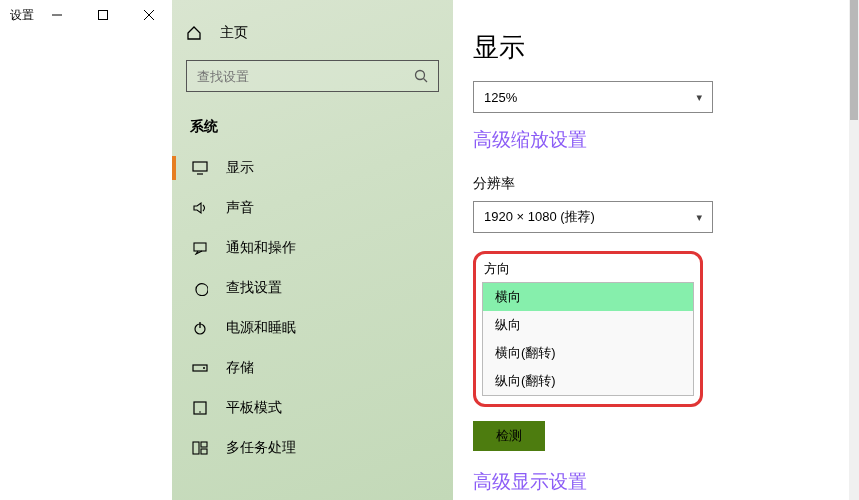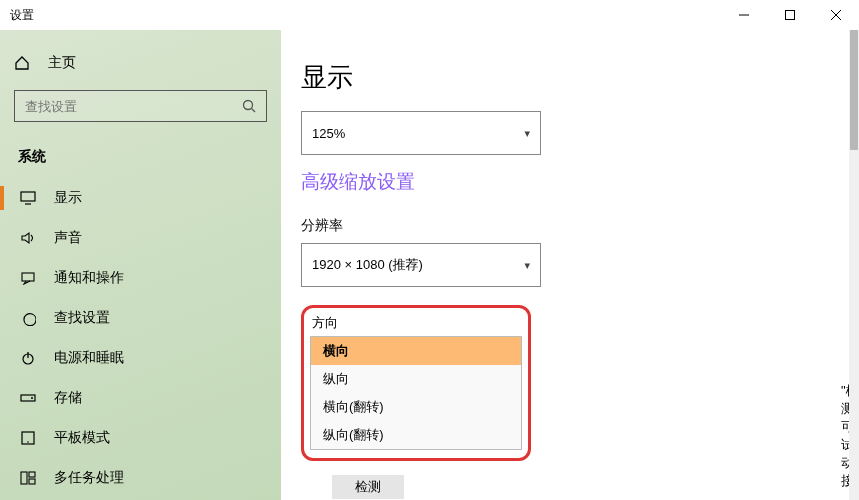--- a/index.html
+++ b/index.html
@@ -1,47 +1,47 @@
 <!DOCTYPE html>
 <html><head>
 <meta charset="utf-8">
 <style>
   * { margin: 0; padding: 0; box-sizing: border-box; font-family: "Microsoft YaHei", "Segoe UI", sans-serif; }
   body { width: 859px; height: 500px; overflow: hidden; background: #fff; font-size: 13px; color: #000; }
-  .window { width: 100%; height: 100%; display: flex; flex-direction: column; justify-content: center; }
+  .window { width: 100%; height: 100%; display: flex; flex-direction: row; justify-content: center; }
   .titlebar { height: 30px; display: flex; align-items: center; padding-left: 10px; }
   .titlebar-text { font-size: 12px; }
   .win-controls { margin-left: auto; display: flex; }
   .win-btn { width: 46px; height: 30px; display: flex; align-items: center; justify-content: center; cursor: pointer; }
   .body { flex: 1; display: flex; min-height: 0; }
   .sidebar { width: 281px; background: linear-gradient(160deg, #d9e5d0 0%, #cfe0c5 40%, #c3d9b8 100%); padding-top: 14px; display: flex; flex-direction: column; }
   .sidebar-row { display: flex; align-items: center; height: 38px; padding-left: 12px; cursor: pointer; }
   .sidebar-row .ic { width: 20px; display: flex; align-items: center; justify-content: center; margin-right: 16px; }
   .sidebar-row .lbl { font-size: 14px; }
   .section-title { padding-left: 18px; font-weight: 600; font-size: 14px; margin: 20px 0 12px; }
   .searchbox { margin: 8px 14px 6px 14px; height: 32px; border: 1px solid #555; display: flex; align-items: center; padding: 6px 10px; background: rgba(255,255,255,0.1); }
   .searchbox input { flex: 1; border: none; outline: none; background: transparent; font-size: 13px; color: #666; }
   .nav-item { display: flex; align-items: center; height: 40px; padding-left: 18px; cursor: pointer; }
   .nav-item.active { position: relative; }
   .nav-item.active::before { content: ""; position: absolute; left: 0; top: 8px; bottom: 8px; width: 4px; background: #e67e22; }
   .nav-item .ic { width: 20px; display: flex; align-items: center; justify-content: center; margin-right: 16px; }
   .nav-item .lbl { font-size: 14px; }
   .content { flex: 1; padding: 30px 0 0 20px; position: relative; overflow: hidden; }
   .page-title { font-size: 26px; font-weight: 400; margin-bottom: 16px; }
-  .select { width: 240px; height: 44px; border: 1px solid #888; display: flex; align-items: center; padding: 12px 10px; justify-content: space-between; cursor: pointer; }
+  .select { width: 240px; height: 32px; border: 1px solid #888; display: flex; align-items: center; padding: 12px 10px; justify-content: space-between; cursor: pointer; }
   .select .chev { font-size: 11px; color: #444; }
   .linklike { color: #8b5cf6; font-size: 19px; margin-top: 14px; display: inline-block; cursor: pointer; }
   .label { font-size: 14px; margin-top: 22px; margin-bottom: 8px; }
   .orientation-wrap { position: relative; width: 230px; border: 3px solid #e03535; border-radius: 12px; padding: 4px 6px 8px 6px; margin-top: 18px; }
   .ow-label { font-size: 13px; padding-left: 2px; padding-top: 2px; }
   .dropdown-list { margin-top: 4px; border: 1px solid #bbb; background: #f9f9f9; }
   .opt { height: 28px; display: flex; align-items: center; padding-left: 12px; font-size: 13px; cursor: pointer; }
-  .opt.selected { background: #fdba74; font-weight: bold; }
+  .opt.selected { background: #86efac; }
   .hint-text { position: absolute; left: 560px; top: 352px; font-size: 13px; }
-  .detect-btn { margin-top: 14px; width: 72px; height: 24px; background: #e5e5e5; display: flex; align-items: center; justify-content: center; font-size: 13px; cursor: pointer; margin-left: 31px; }
+  .detect-btn { margin-top: 14px; width: 72px; height: 30px; background: #4d7c0f; display: flex; align-items: center; justify-content: center; font-size: 13px; cursor: pointer; }
   .scrollbar { position: absolute; right: 0; top: 0; bottom: 0; width: 10px; background: #f0f0f0; }
   .thumb { position: absolute; top: 0; height: 120px; left: 1px; right: 1px; background: #b8b8b8; }
   svg { display: block; }
 </style>
 </head>
 <body>
 
 <div class="window">
 
   <div class="titlebar">

